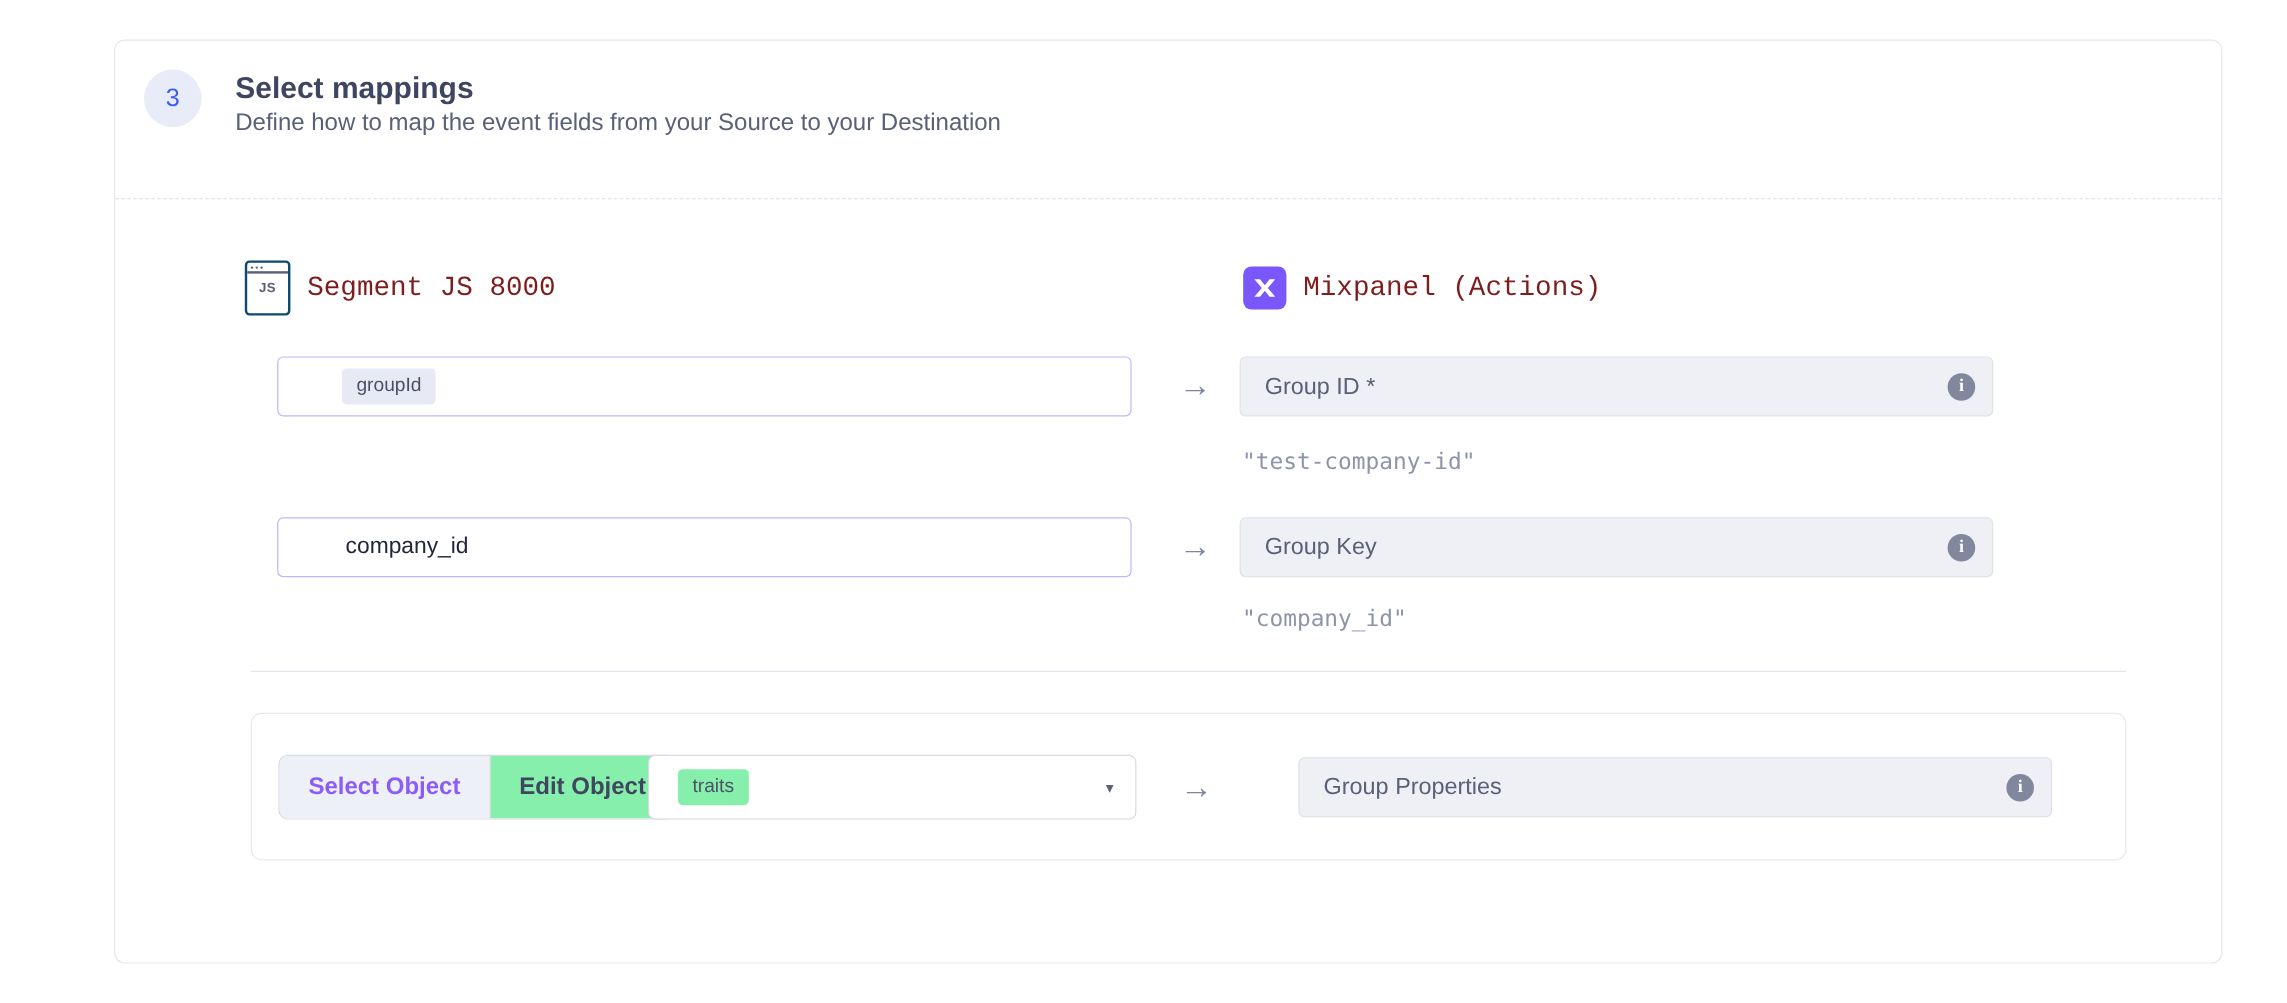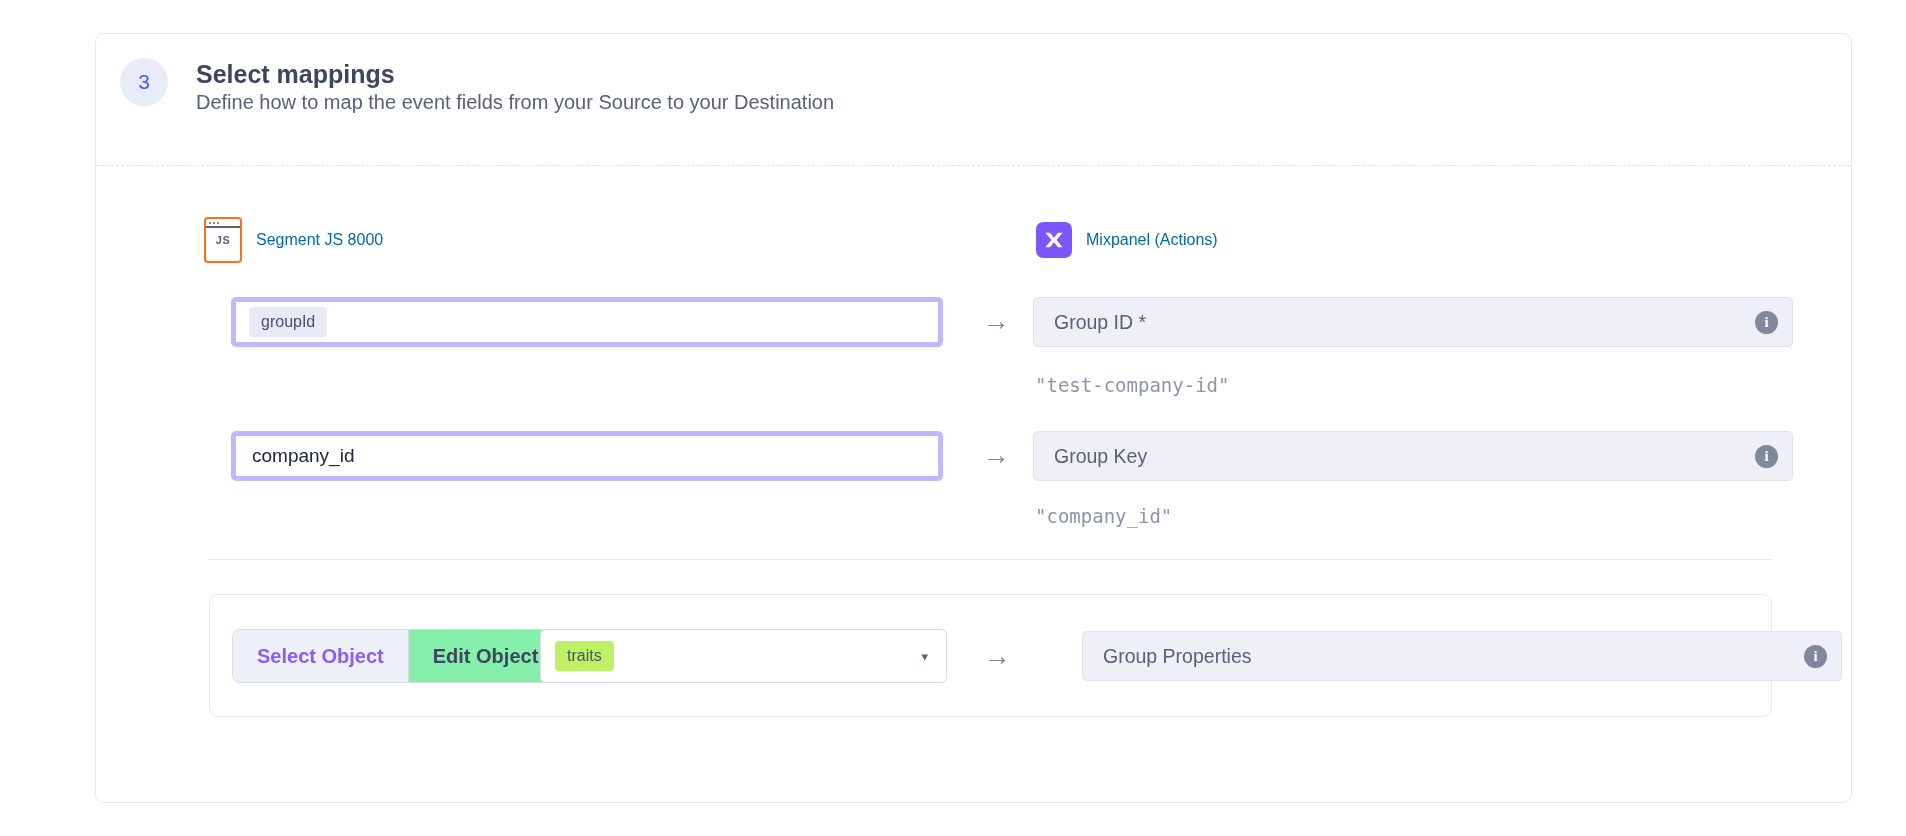--- a/index.html
+++ b/index.html
@@ -26,50 +26,50 @@
             position:relative; cursor:pointer; }
   .toggle-knob { position:absolute; right:3px; top:3px; width:19px; height:19px;
                  border-radius:50%; background:#ffffff; }
   .toggle-label { font-size:21px; color:#3e4765; }
 
   
   .endpoint { position:absolute; top:187px; height:38px; display:flex;
               align-items:center; gap:14px; }
   .endpoint-source { left:108px; }
   .endpoint-dest   { left:940px; }
-  .endpoint-label { font-size:16px; color:#0369a1; }
+  .endpoint-label { font-size:23px; color:#7f1d1d;font-family:Liberation Mono, monospace; }
 
-  .js-icon { width:38px; height:46px; border:2px solid #f97316; border-radius:4px;
+  .js-icon { width:38px; height:46px; border:2px solid #0c4a6e; border-radius:4px;
              position:relative; background:#fff;text-decoration:underline; }
   .js-icon .bar { position:absolute; left:0; top:7px; width:100%; height:1.6px;
                   background:#5a6177; }
   .js-icon .dot { position:absolute; top:3px; width:2.4px; height:2.4px;
                   border-radius:50%; background:#5a6177; }
   .js-icon .d1{left:3px;} .js-icon .d2{left:7px;} .js-icon .d3{left:11px;}
   .js-icon .js-text { position:absolute; left:0; top:9px; width:100%; height:23px;
                       display:flex; align-items:center; justify-content:center;
                       font-size:11px; font-weight:700; color:#5a6177; letter-spacing:.5px; }
 
   .mixpanel-icon { width:36px; height:36px; border-radius:7px; background:#7a57fb;
                    display:flex; align-items:center; justify-content:center; }
 
   
   .src-input { position:absolute; left:135px; width:712px; height:50px;
-               background:#fff; border:5px solid #c4b5fd; border-radius:5px;
-               display:flex; align-items:center; cursor:text; }
+               background:#fff; border:1px solid #c4b5fd; border-radius:5px;
+               display:flex; align-items:center; cursor:text;padding-left:40px; }
   .row1 { top:263px; } .row2 { top:397px; }
   .chip { margin-left:13px; background:#e7e9f4; color:#4a5068; font-size:16px;
           padding:6px 12px; border-radius:4px; }
   .plain-value { margin-left:16px; font-size:19px; color:#20263c; }
 
   .map-arrow { position:absolute; width:40px; text-align:center; font-size:27px;
                color:#7e869c; left:880px; }
   .arrow1 { top:272px; } .arrow2 { top:406px; } 
 
-  .dest-field { position:absolute; left:937px; width:760px; height:50px;
+  .dest-field { position:absolute; left:937px; width:628px; height:50px;
                 background:#eef0f6; border:1px solid #dfe2eb; border-radius:5px;
                 display:flex; align-items:center; }
   .dest-label { margin-left:20px; font-size:19.5px; color:#596077; flex:1; }
   .info-icon { width:23px; height:23px; border-radius:50%; background:#81889e;
                color:#ffffff; font-family:"Liberation Serif", serif; font-weight:700;
                font-size:15px; display:flex; align-items:center; justify-content:center;
                margin-right:14px; cursor:pointer; }
 
   .preview-value { position:absolute; left:939px; font-family:"DejaVu Sans Mono", monospace;
                    font-size:19px; color:#8d94a8; line-height:30px; }
@@ -85,21 +85,21 @@
                border:1px solid #d7dae4; border-radius:8px; display:flex;
                overflow:hidden; background:#fff; }
   .seg-btn { height:100%; display:flex; align-items:center; padding:0 24px;
              font-size:20px; font-weight:600; cursor:pointer; }
   .seg-selected { background:#eef0f7; color:#8b5cf6; border-right:1px solid #d7dae4; }
   .seg-normal { background:#86efac; color:#3e4660; }
 
   .dropdown { position:absolute; left:330px; top:34px; width:407px; height:54px;
               border:1px solid #d7dae4; border-radius:6px; background:#fff;
               display:flex; align-items:center; cursor:pointer; }
-  .dropdown .chip { margin-left:14px; background:#bef264; color:#4b5268; }
+  .dropdown .chip { margin-left:24px; background:#86efac; color:#4b5268; }
   .caret { position:absolute; right:18px; font-size:13px; color:#5a6378; }
 
   .object-box .map-arrow { left:767px; top:46px; }
   .object-box .dest-field { left:872px; top:36px; }
 </style>
 </head>
 <body>
 
 <div class="card">
 

